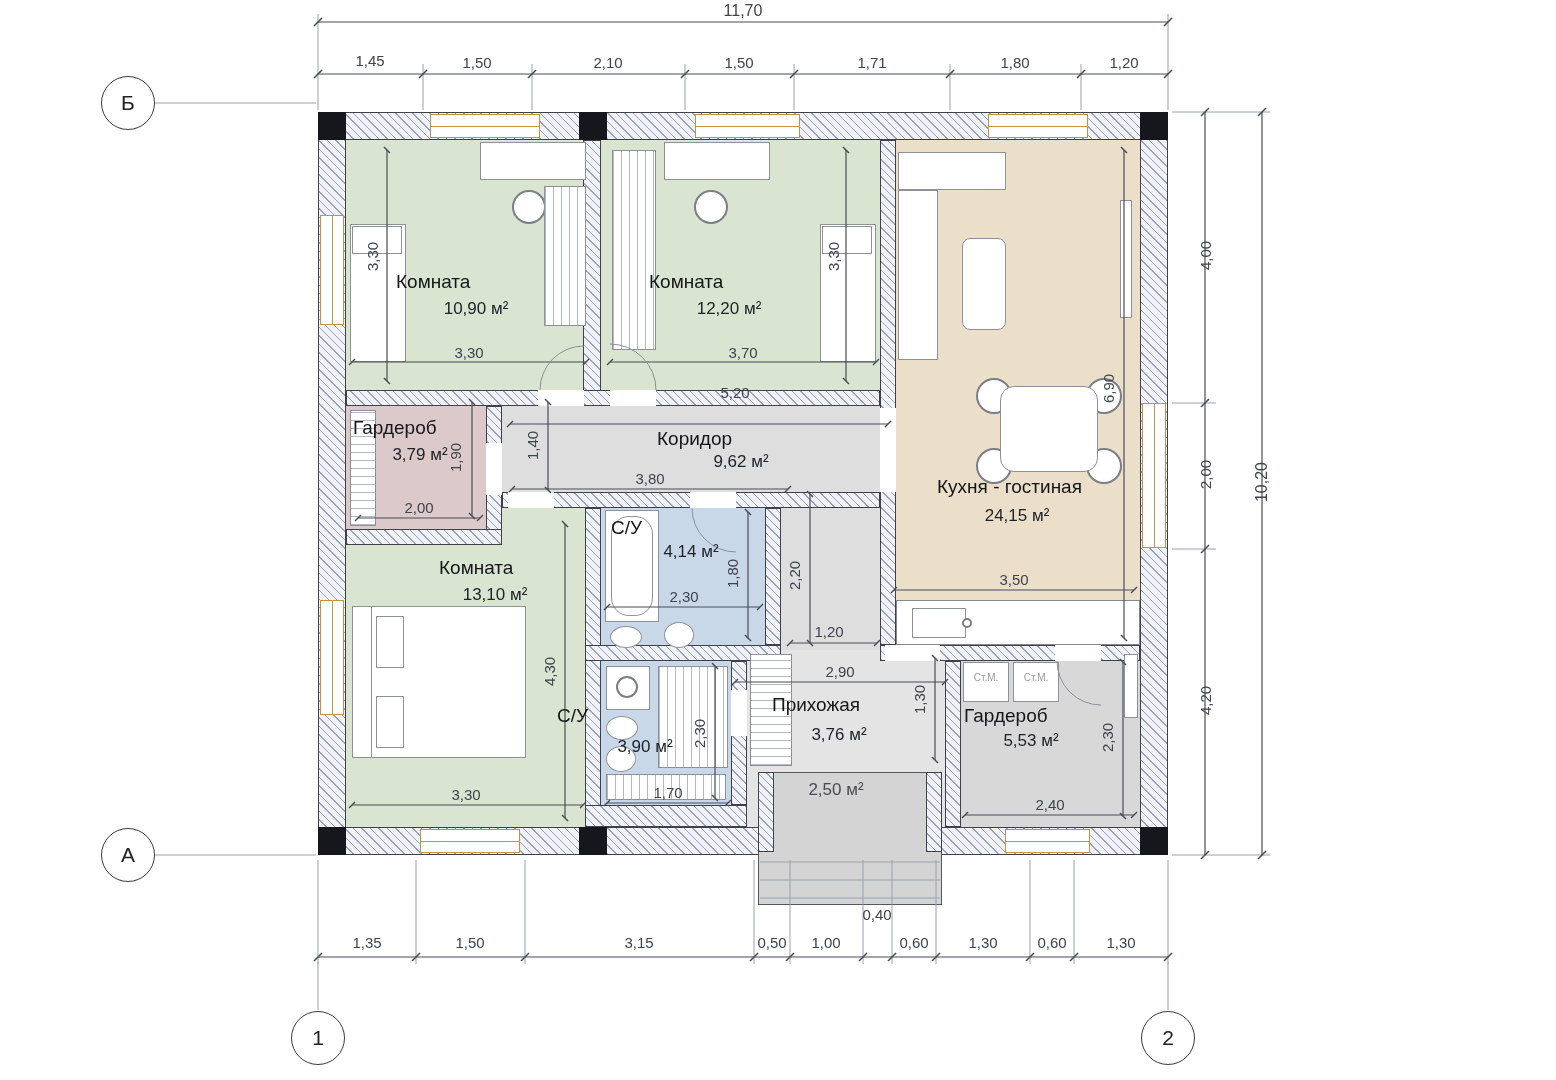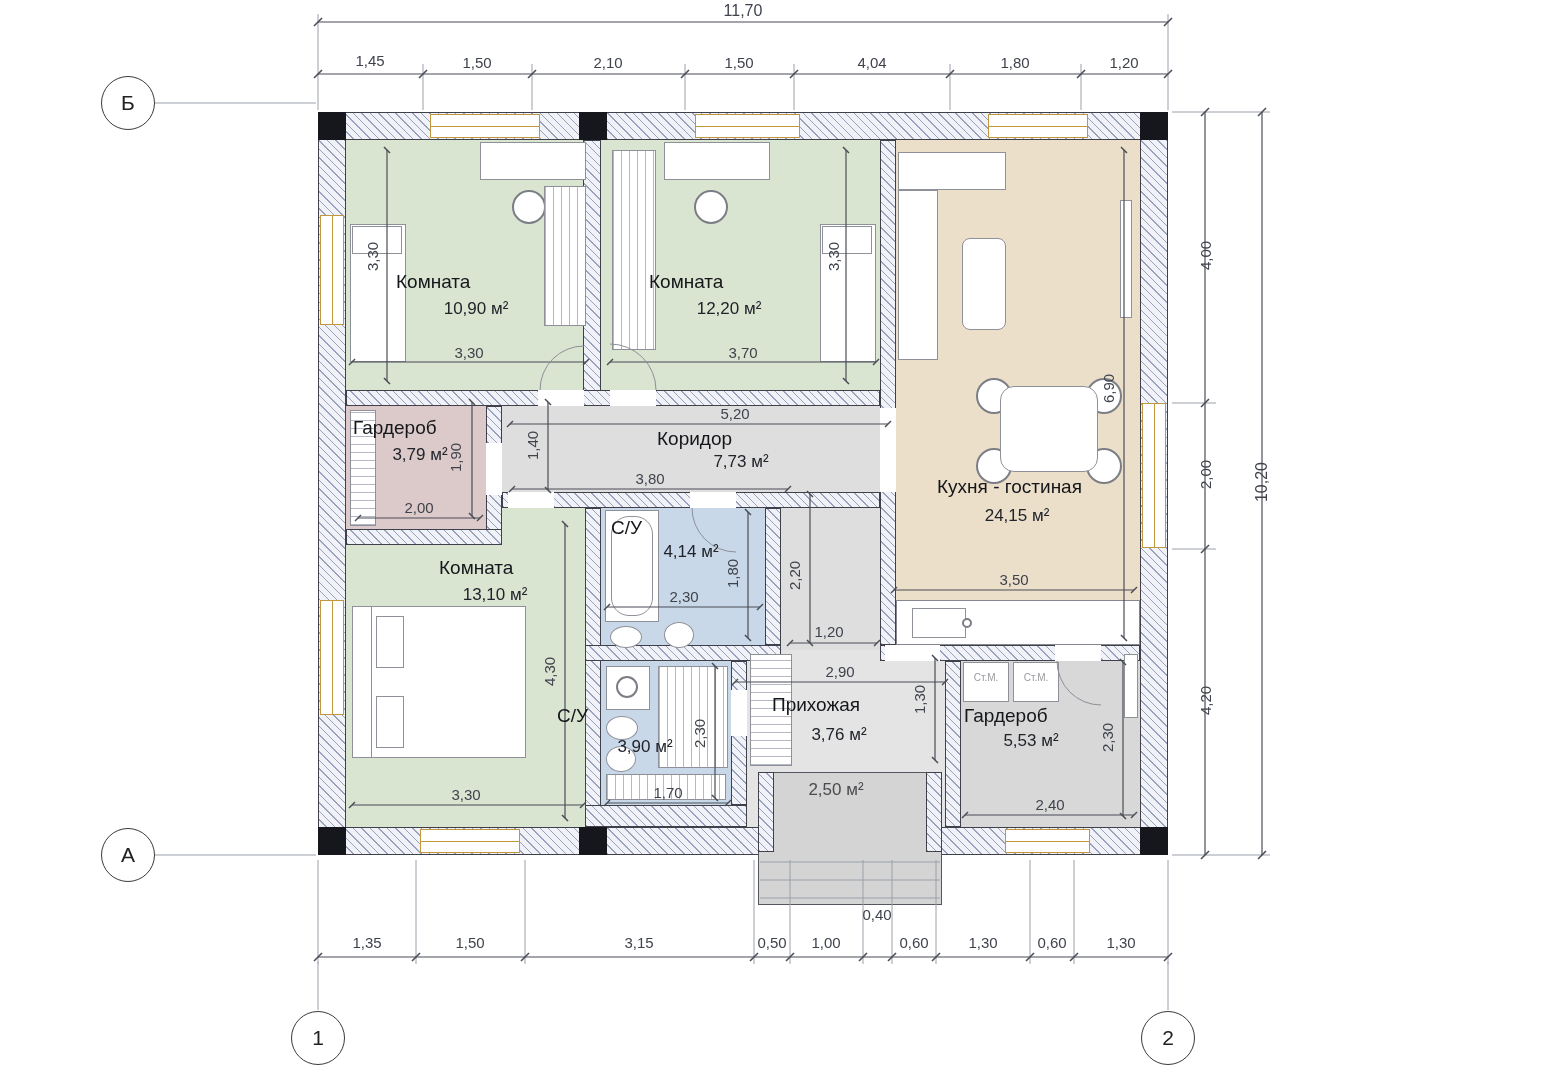--- a/index.html
+++ b/index.html
@@ -264,41 +264,41 @@
 
   <div class="rname" style="left:396px;top:271px;width:160px">Комната</div>
   <div class="rarea" style="left:396px;top:299px;width:160px">10,90 м²</div>
   <div class="rname" style="left:649px;top:271px;width:160px">Комната</div>
   <div class="rarea" style="left:649px;top:299px;width:160px">12,20 м²</div>
   <div class="rname" style="left:937px;top:476px;width:160px">Кухня - гостиная</div>
   <div class="rarea" style="left:937px;top:506px;width:160px">24,15 м²</div>
   <div class="rname" style="left:353px;top:417px;width:160px">Гардероб</div>
   <div class="rarea" style="left:340px;top:445px;width:160px">3,79 м²</div>
   <div class="rname" style="left:657px;top:428px;width:160px">Коридор</div>
-  <div class="rarea" style="left:661px;top:452px;width:160px">7,73 м²</div>
+  <div class="rarea" style="left:661px;top:452px;width:160px">9,62 м²</div>
   <div class="rname" style="left:611px;top:517px;width:160px">С/У</div>
   <div class="rarea" style="left:611px;top:542px;width:160px">4,14 м²</div>
   <div class="rname" style="left:439px;top:557px;width:160px">Комната</div>
   <div class="rarea" style="left:415px;top:585px;width:160px">13,10 м²</div>
   <div class="rname" style="left:557px;top:705px;width:160px">С/У</div>
   <div class="rarea" style="left:565px;top:737px;width:160px">3,90 м²</div>
   <div class="rname" style="left:772px;top:694px;width:160px">Прихожая</div>
   <div class="rarea" style="left:759px;top:725px;width:160px">3,76 м²</div>
   <div class="rname" style="left:964px;top:705px;width:160px">Гардероб</div>
   <div class="rarea" style="left:951px;top:731px;width:160px">5,53 м²</div>
   <div class="parea" style="left:776px;top:780px;width:120px">2,50 м²</div>
   <div class="wm" style="left:963px;top:672px;width:46px">Ст.М.</div>
   <div class="wm" style="left:1013px;top:672px;width:46px">Ст.М.</div>
 
   <div class="dim" style="left:713px;top:2px;width:60px;font-size:16px">11,70</div>
   <div class="dim" style="left:340px;top:52px;width:60px">1,45</div>
   <div class="dim" style="left:447px;top:54px;width:60px">1,50</div>
   <div class="dim" style="left:578px;top:54px;width:60px">2,10</div>
   <div class="dim" style="left:709px;top:54px;width:60px">1,50</div>
-  <div class="dim" style="left:842px;top:54px;width:60px">4,04</div>
+  <div class="dim" style="left:842px;top:54px;width:60px">1,71</div>
   <div class="dim" style="left:985px;top:54px;width:60px">1,80</div>
   <div class="dim" style="left:1094px;top:54px;width:60px">1,20</div>
   <div class="dim dimv" style="left:1175px;top:247px;width:60px">4,00</div>
   <div class="dim dimv" style="left:1175px;top:466px;width:60px">2,00</div>
   <div class="dim dimv" style="left:1175px;top:692px;width:60px">4,20</div>
   <div class="dim dimv" style="left:1232px;top:473px;width:60px;font-size:16px">10,20</div>
   <div class="dim" style="left:337px;top:934px;width:60px">1,35</div>
   <div class="dim" style="left:440px;top:934px;width:60px">1,50</div>
   <div class="dim" style="left:609px;top:934px;width:60px">3,15</div>
   <div class="dim" style="left:742px;top:934px;width:60px">0,50</div>
@@ -306,21 +306,21 @@
   <div class="dim" style="left:884px;top:934px;width:60px">0,60</div>
   <div class="dim" style="left:953px;top:934px;width:60px">1,30</div>
   <div class="dim" style="left:1022px;top:934px;width:60px">0,60</div>
   <div class="dim" style="left:1091px;top:934px;width:60px">1,30</div>
   <div class="dim" style="left:847px;top:906px;width:60px">0,40</div>
 
   <div class="dim dimv" style="left:342px;top:248px;width:60px">3,30</div>
   <div class="dim" style="left:439px;top:344px;width:60px">3,30</div>
   <div class="dim" style="left:713px;top:344px;width:60px">3,70</div>
   <div class="dim dimv" style="left:803px;top:248px;width:60px">3,30</div>
-  <div class="dim" style="left:705px;top:405px;width:60px">5,20</div>
+  <div class="dim" style="left:705px;top:384px;width:60px">5,20</div>
   <div class="dim dimv" style="left:502px;top:437px;width:60px">1,40</div>
   <div class="dim" style="left:620px;top:470px;width:60px">3,80</div>
   <div class="dim dimv" style="left:425px;top:449px;width:60px">1,90</div>
   <div class="dim" style="left:389px;top:499px;width:60px">2,00</div>
   <div class="dim dimv" style="left:1078px;top:380px;width:60px">6,90</div>
   <div class="dim" style="left:984px;top:571px;width:60px">3,50</div>
   <div class="dim dimv" style="left:702px;top:565px;width:60px">1,80</div>
   <div class="dim" style="left:654px;top:588px;width:60px">2,30</div>
   <div class="dim dimv" style="left:764px;top:567px;width:60px">2,20</div>
   <div class="dim" style="left:799px;top:623px;width:60px">1,20</div>

